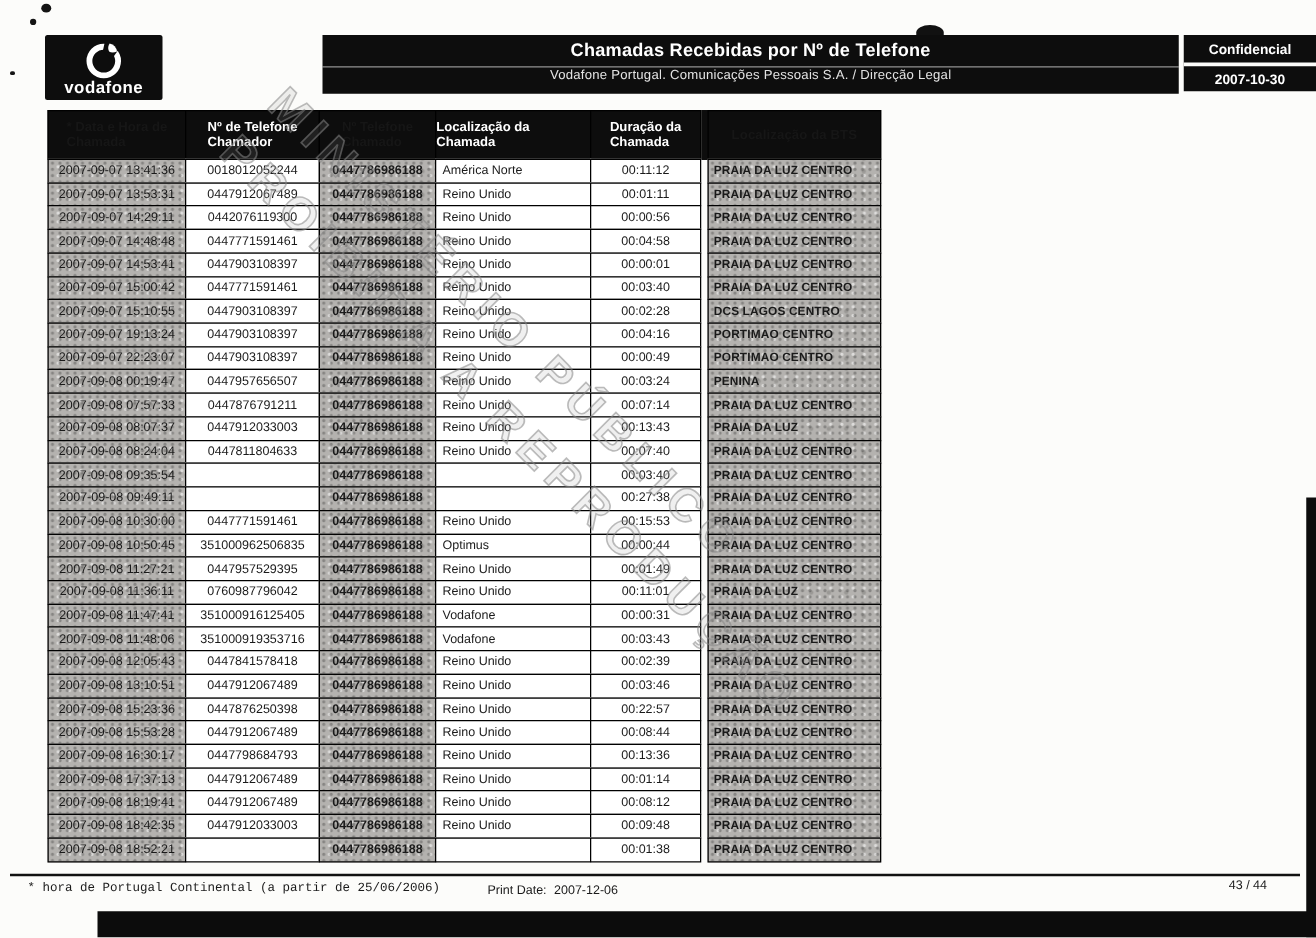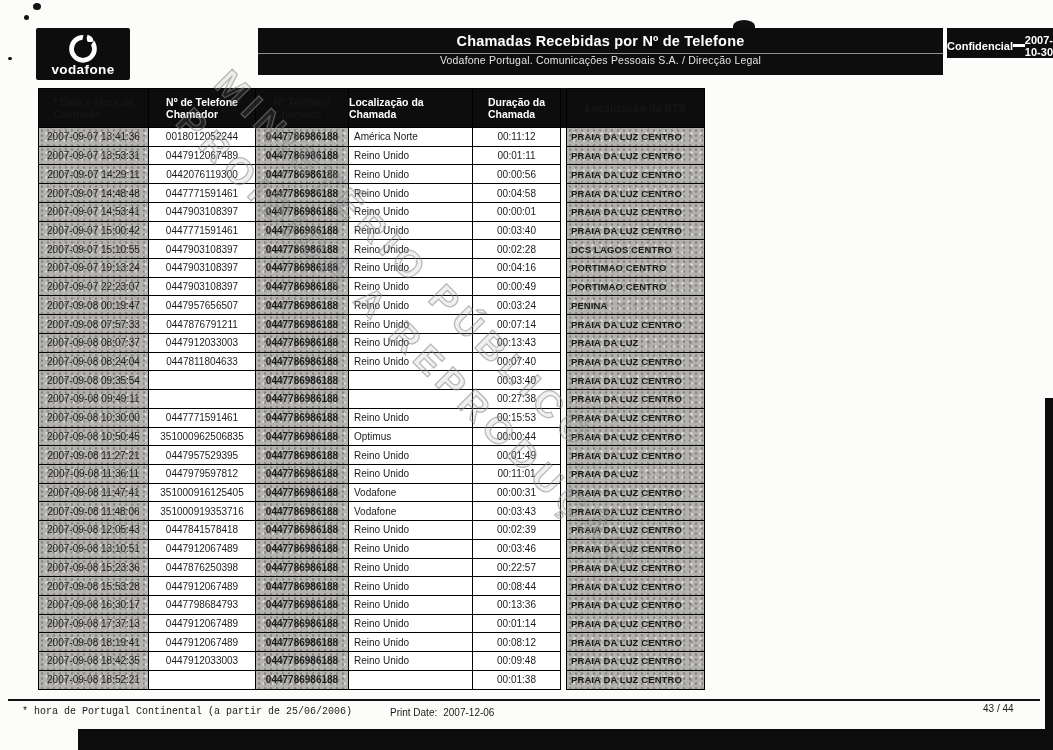--- a/index.html
+++ b/index.html
@@ -25,22 +25,22 @@
     display:flex;flex-direction:column;align-items:center;justify-content:flex-end;padding-bottom:4px;box-sizing:border-box;}
   #logo-mark{position:absolute;top:3px;left:50%;transform:translateX(-50%);}
   #brand-text{color:#fff;font-size:13.5px;font-weight:bold;letter-spacing:.4px;line-height:13px;}
 
   #title-bar{left:258px;top:28px;width:685px;height:47px;background:#0d0d0d;color:#fff;
     display:flex;flex-direction:column;align-items:center;box-sizing:border-box;}
   #doc-title{font-size:14.5px;font-weight:bold;margin-top:5px;letter-spacing:.2px;}
   #title-sep{width:100%;height:1px;background:rgba(255,255,255,.55);margin-top:4px;}
   #doc-subtitle{font-size:10.5px;color:#e3e3e3;margin-top:0;letter-spacing:.2px;}
 
-  #confidential-box{left:947px;top:28px;width:106px;height:30px;background:#0d0d0d;color:#fff;
-    display:flex;flex-direction:row;align-items:center;box-sizing:border-box;}
+  #confidential-box{left:947px;top:28px;width:106px;height:45px;background:#0d0d0d;color:#fff;
+    display:flex;flex-direction:column;align-items:center;box-sizing:border-box;}
   #confidential-label{font-size:11px;font-weight:bold;margin-top:6px;}
   #confidential-sep{width:100%;height:3px;background:#fcfcfa;margin-top:4px;}
   #confidential-date{font-size:11px;font-weight:bold;margin-top:5px;}
 
   
   #watermark{
     left:240px;top:58px;transform:rotate(45deg);transform-origin:0 0;
     font-size:37px;font-weight:bold;line-height:54px;letter-spacing:7px;white-space:nowrap;
     color:rgba(150,150,150,.14);
     -webkit-text-stroke:1.3px rgba(135,135,135,.55);
@@ -317,21 +317,21 @@
     <div class="cell c-caller">0447957529395</div>
     <div class="cell c-called mott">0447786986188</div>
     <div class="cell c-loc">Reino Unido</div>
     <div class="cell c-dur">00:01:49</div>
     <div class="cell c-gap"></div>
     <div class="cell c-bts mott">PRAIA DA LUZ CENTRO</div>
   </div>
 
   <div class="trow data-row">
     <div class="cell c-dt mott">2007-09-08 11:36:11</div>
-    <div class="cell c-caller">0447979597812</div>
+    <div class="cell c-caller">0760987796042</div>
     <div class="cell c-called mott">0447786986188</div>
     <div class="cell c-loc">Reino Unido</div>
     <div class="cell c-dur">00:11:01</div>
     <div class="cell c-gap"></div>
     <div class="cell c-bts mott">PRAIA DA LUZ</div>
   </div>
 
   <div class="trow data-row">
     <div class="cell c-dt mott">2007-09-08 11:47:41</div>
     <div class="cell c-caller">351000916125405</div>

